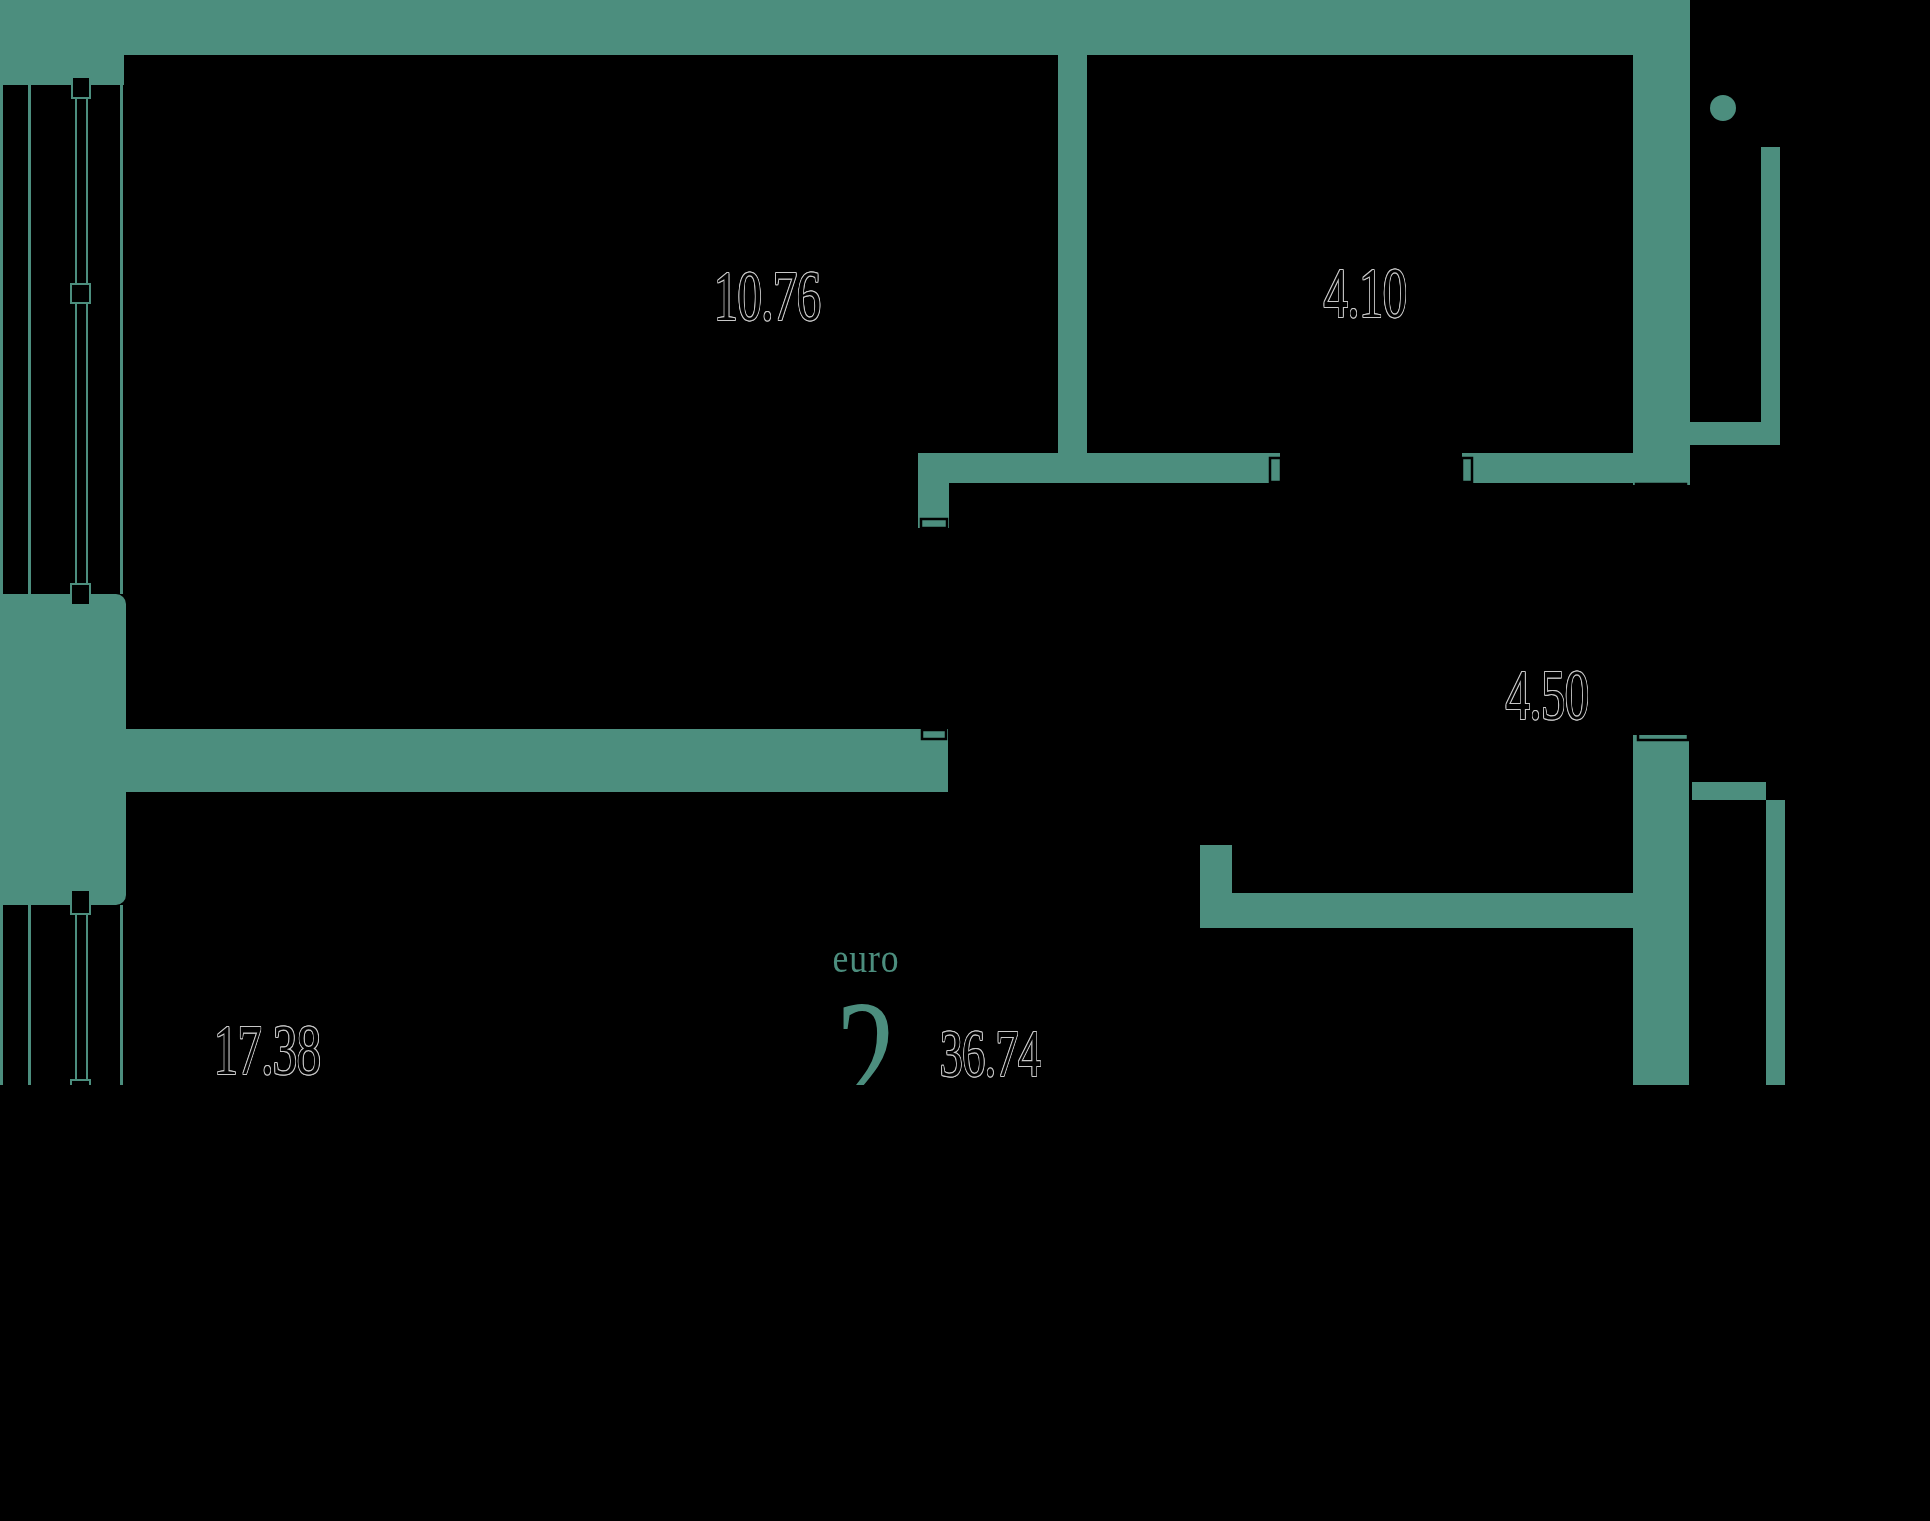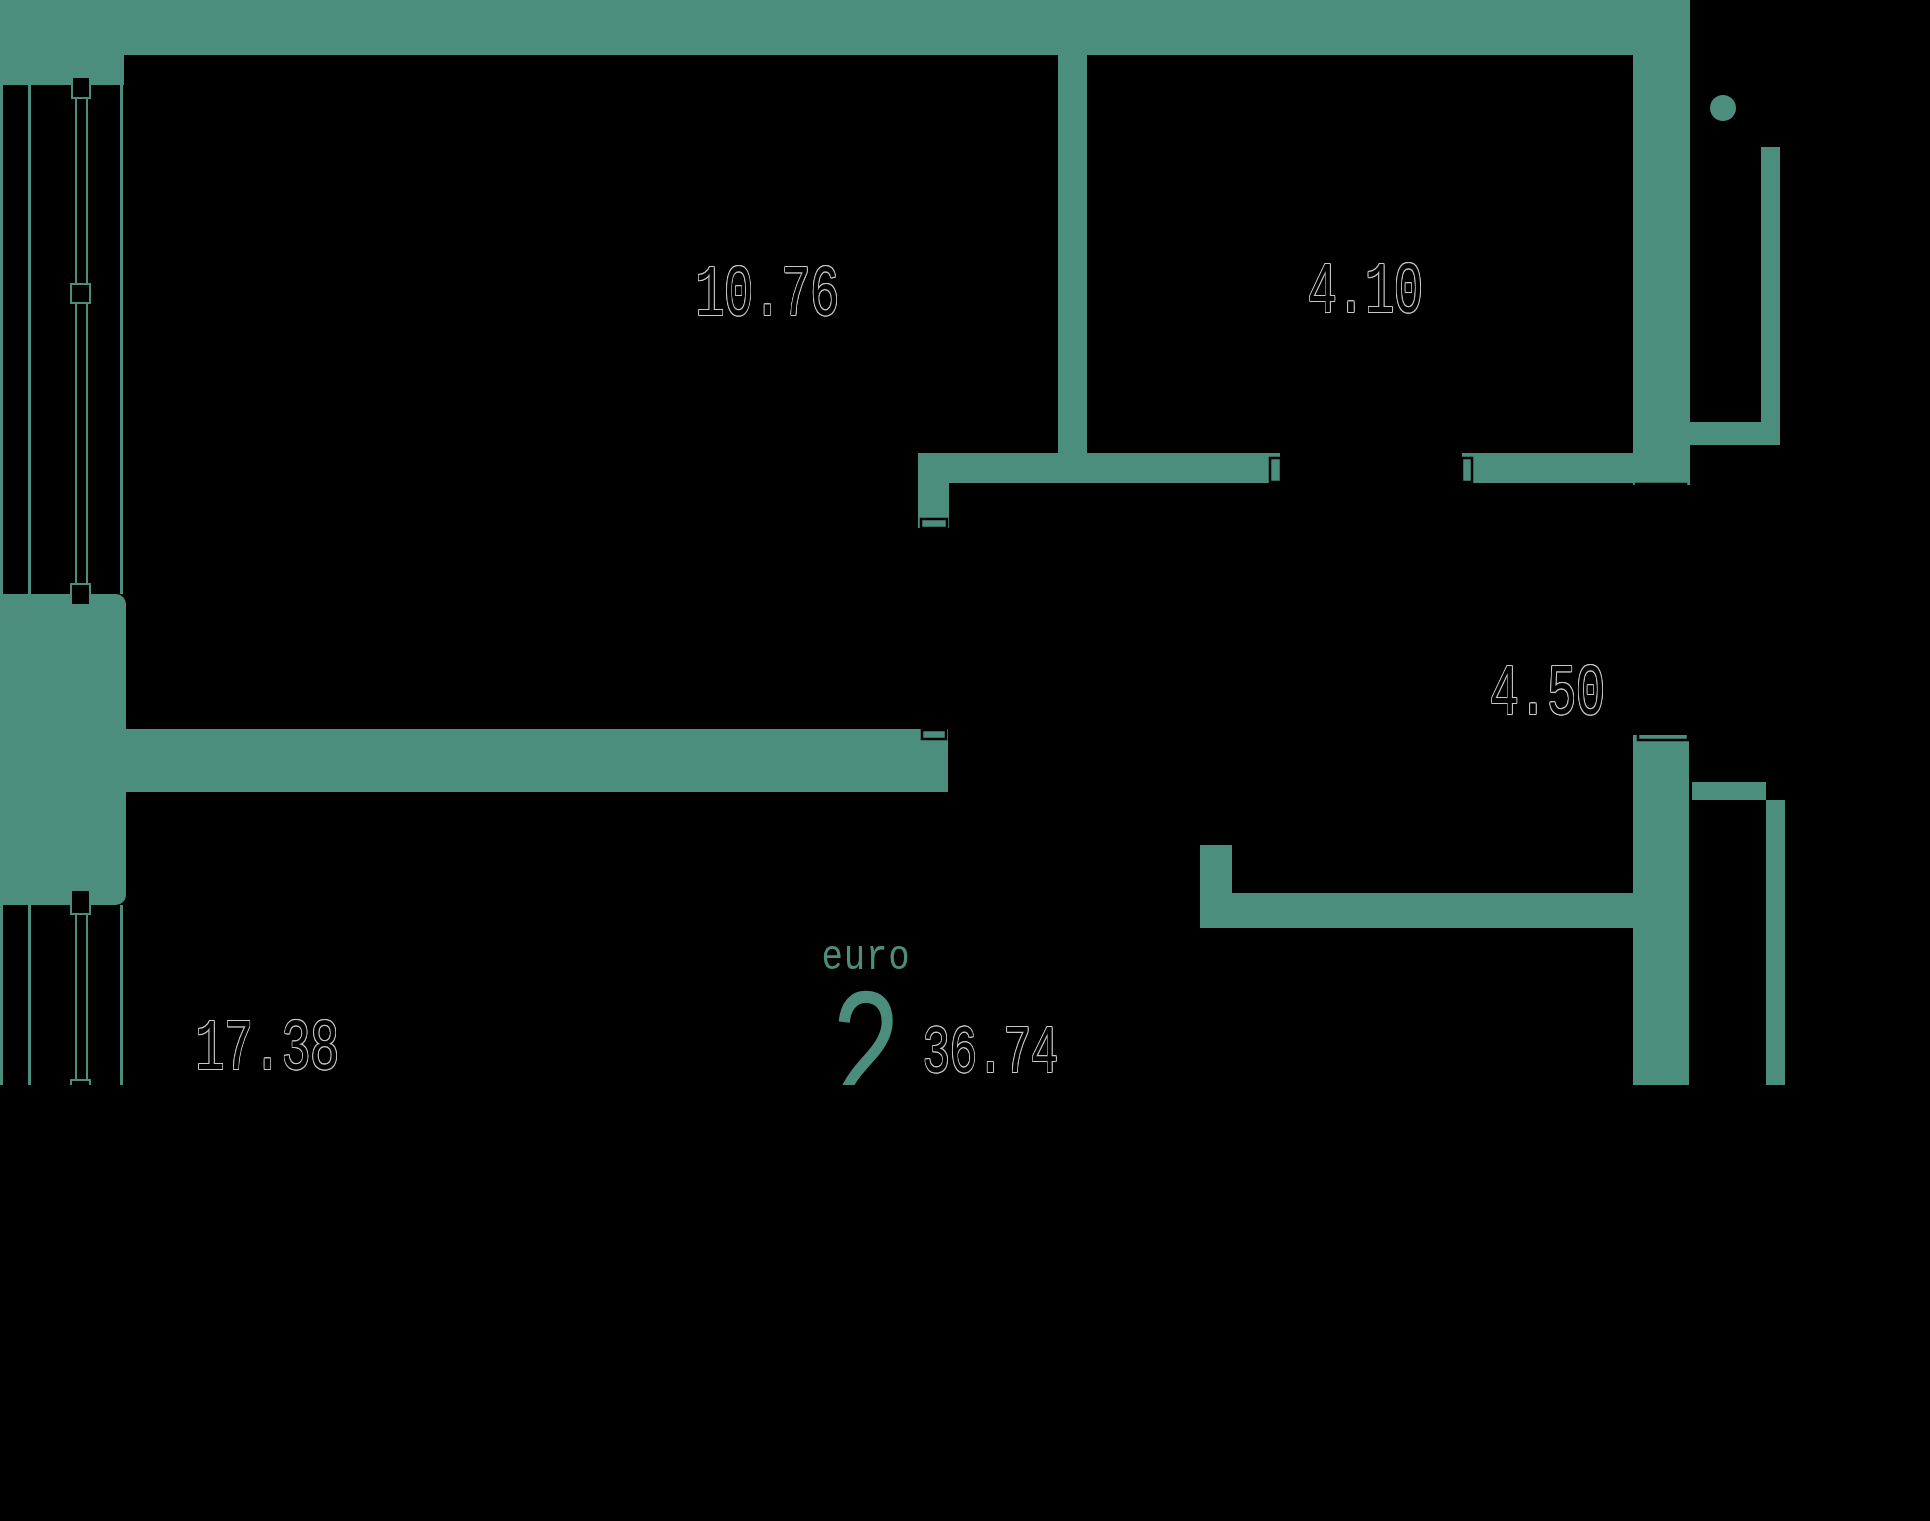--- a/index.html
+++ b/index.html
@@ -1,17 +1,17 @@
 <!DOCTYPE html>
 <html style="--wall: #4c8e7e; --outline: #c8c8c8;"><head>
 <meta charset="utf-8">
 <style>
   html,body{margin:0;padding:0;background:#000;}
   .stage{position:relative;width:1930px;height:1085px;background:#000;overflow:hidden;
-         font-family:Liberation Mono, monospace;}
+         font-family:Liberation Serif, serif;}
   .plan-svg{position:absolute;left:0;top:0;width:1930px;height:1521px;}
   .wall{fill:var(--wall,#4c8e7e);}
   .thinline{fill:var(--wall,#4c8e7e);}
   .winbox{fill:#000;stroke:var(--wall,#4c8e7e);stroke-width:2px;}
   .jamb{fill:none;stroke:#000;stroke-width:2.5px;}
   .label{position:absolute;white-space:nowrap;color:#000;
          transform:translate(-50%,-50%) scaleX(0.68);
          text-shadow:-1px -1px 0 var(--outline,#c8c8c8), 1px -1px 0 var(--outline,#c8c8c8),
                      -1px 1px 0 var(--outline,#c8c8c8), 1px 1px 0 var(--outline,#c8c8c8),
                      -1px 0 0 var(--outline,#c8c8c8), 1px 0 0 var(--outline,#c8c8c8),

